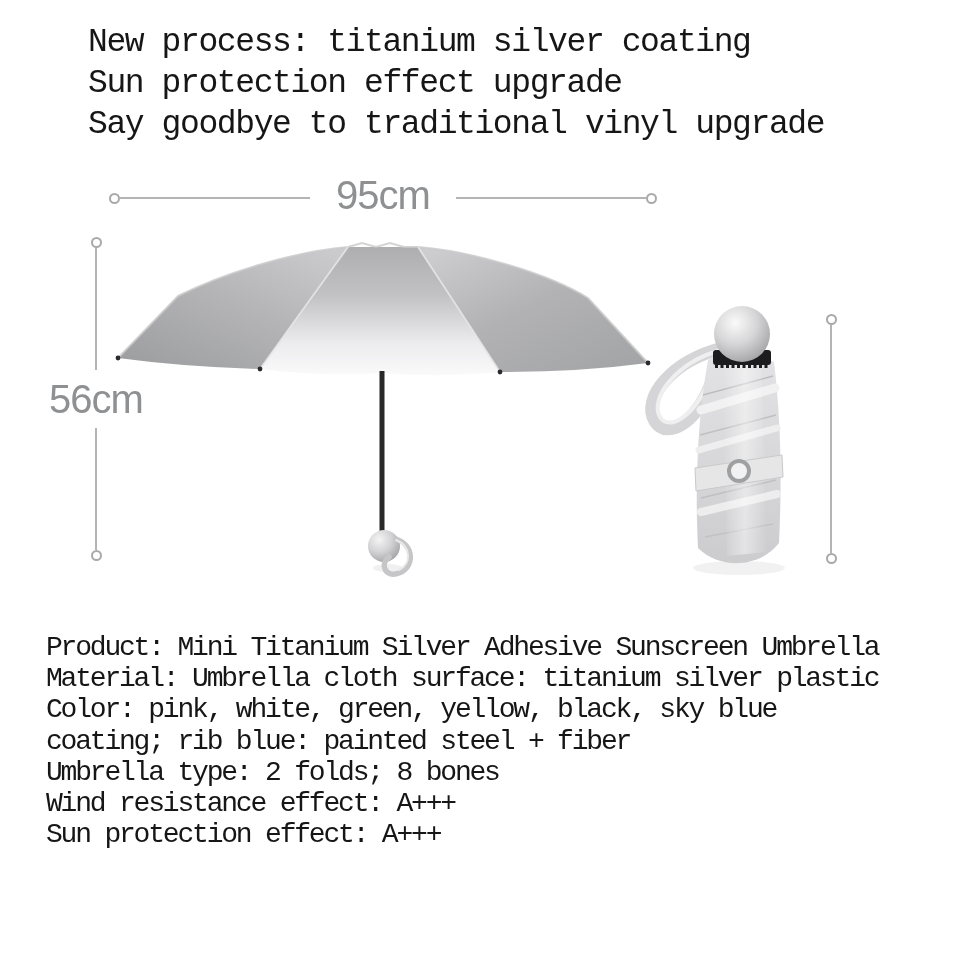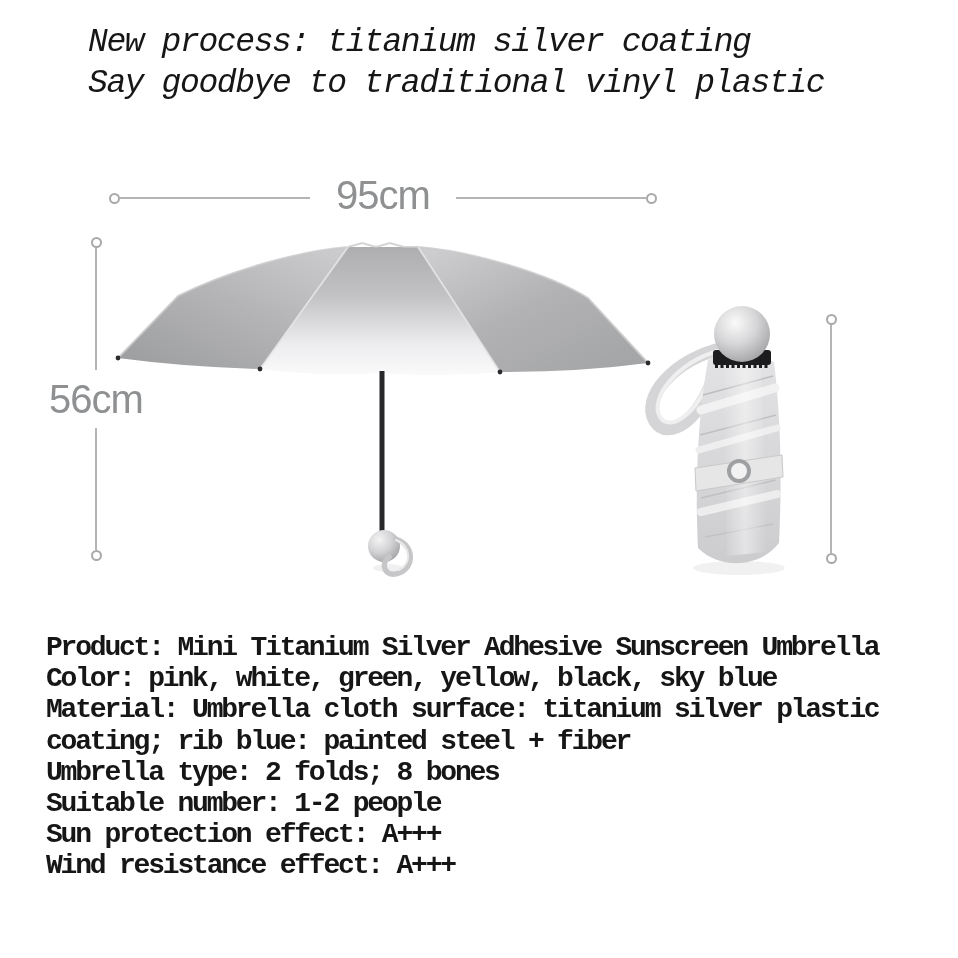--- a/index.html
+++ b/index.html
@@ -5,26 +5,25 @@
   html,body{margin:0;padding:0;background:#ffffff;}
   .page{
     position:relative;width:958px;height:958px;background:#ffffff;overflow:hidden;
     font-family:"Liberation Mono", monospace;
   }
   
   .header{position:absolute;left:88px;top:22px;color:#161616;}
   .header .hline{
     font-size:33px;letter-spacing:-1.4px;line-height:41px;white-space:nowrap;
     font-weight:500;
-    font-style:italic;
   }
   .specs{position:absolute;left:46px;top:632px;color:#161616;}
   .specs .sline{
     font-size:28px;letter-spacing:-2.2px;line-height:31.2px;white-space:nowrap;
-    font-weight:700;
+    font-weight:400;
   }
   
   .dim-label{
     font-family:"Liberation Sans", sans-serif;
     color:#8e9092;font-size:40px;letter-spacing:-1px;line-height:1;white-space:nowrap;
   }
   .dim-h{
     position:absolute;left:109px;top:190px;width:548px;height:16px;
     display:flex;align-items:center;
   }
@@ -45,21 +44,22 @@
   .open-umbrella{position:absolute;left:100px;top:235px;width:560px;height:345px;}
   .folded-umbrella{position:absolute;left:635px;top:300px;width:170px;height:278px;}
 </style>
 </head>
 <body>
 
 <div class="page">
 
   <div class="header">
     <div class="hline">New process: titanium silver coating</div>
-    <div class="hline">Say goodbye to traditional vinyl plastic</div>
+    <div class="hline">Sun protection effect upgrade</div>
+    <div class="hline">Say goodbye to traditional vinyl upgrade</div>
   </div>
 
   <div class="dim-h">
     <div class="dot"></div>
     <div class="dline"></div>
     <div class="dim-label">95cm</div>
     <div class="dline"></div>
     <div class="dot"></div>
   </div>
 
@@ -169,22 +169,21 @@
     <circle cx="104" cy="171" r="10" fill="#f2f2f3" stroke="#9fa0a2" stroke-width="4"></circle>
 
     <rect x="78" y="50" width="58" height="15" rx="3" fill="#1c1c1e"></rect>
     <line x1="80" y1="66" x2="134" y2="66" stroke="#1c1c1e" stroke-width="4" stroke-dasharray="3 2.5"></line>
 
     <circle cx="107" cy="34" r="28" fill="url(#gCap)"></circle>
   </svg>
 
   <div class="specs">
     <div class="sline">Product: Mini Titanium Silver Adhesive Sunscreen Umbrella</div>
+    <div class="sline">Material: Umbrella cloth surface: titanium silver plastic</div>
     <div class="sline">Color: pink, white, green, yellow, black, sky blue</div>
-    <div class="sline">Material: Umbrella cloth surface: titanium silver plastic</div>
     <div class="sline">coating; rib blue: painted steel + fiber</div>
     <div class="sline">Umbrella type: 2 folds; 8 bones</div>
-    <div class="sline">Suitable number: 1-2 people</div>
+    <div class="sline">Wind resistance effect: A+++</div>
     <div class="sline">Sun protection effect: A+++</div>
-    <div class="sline">Wind resistance effect: A+++</div>
   </div>
 
 </div>
 
 </body></html>

